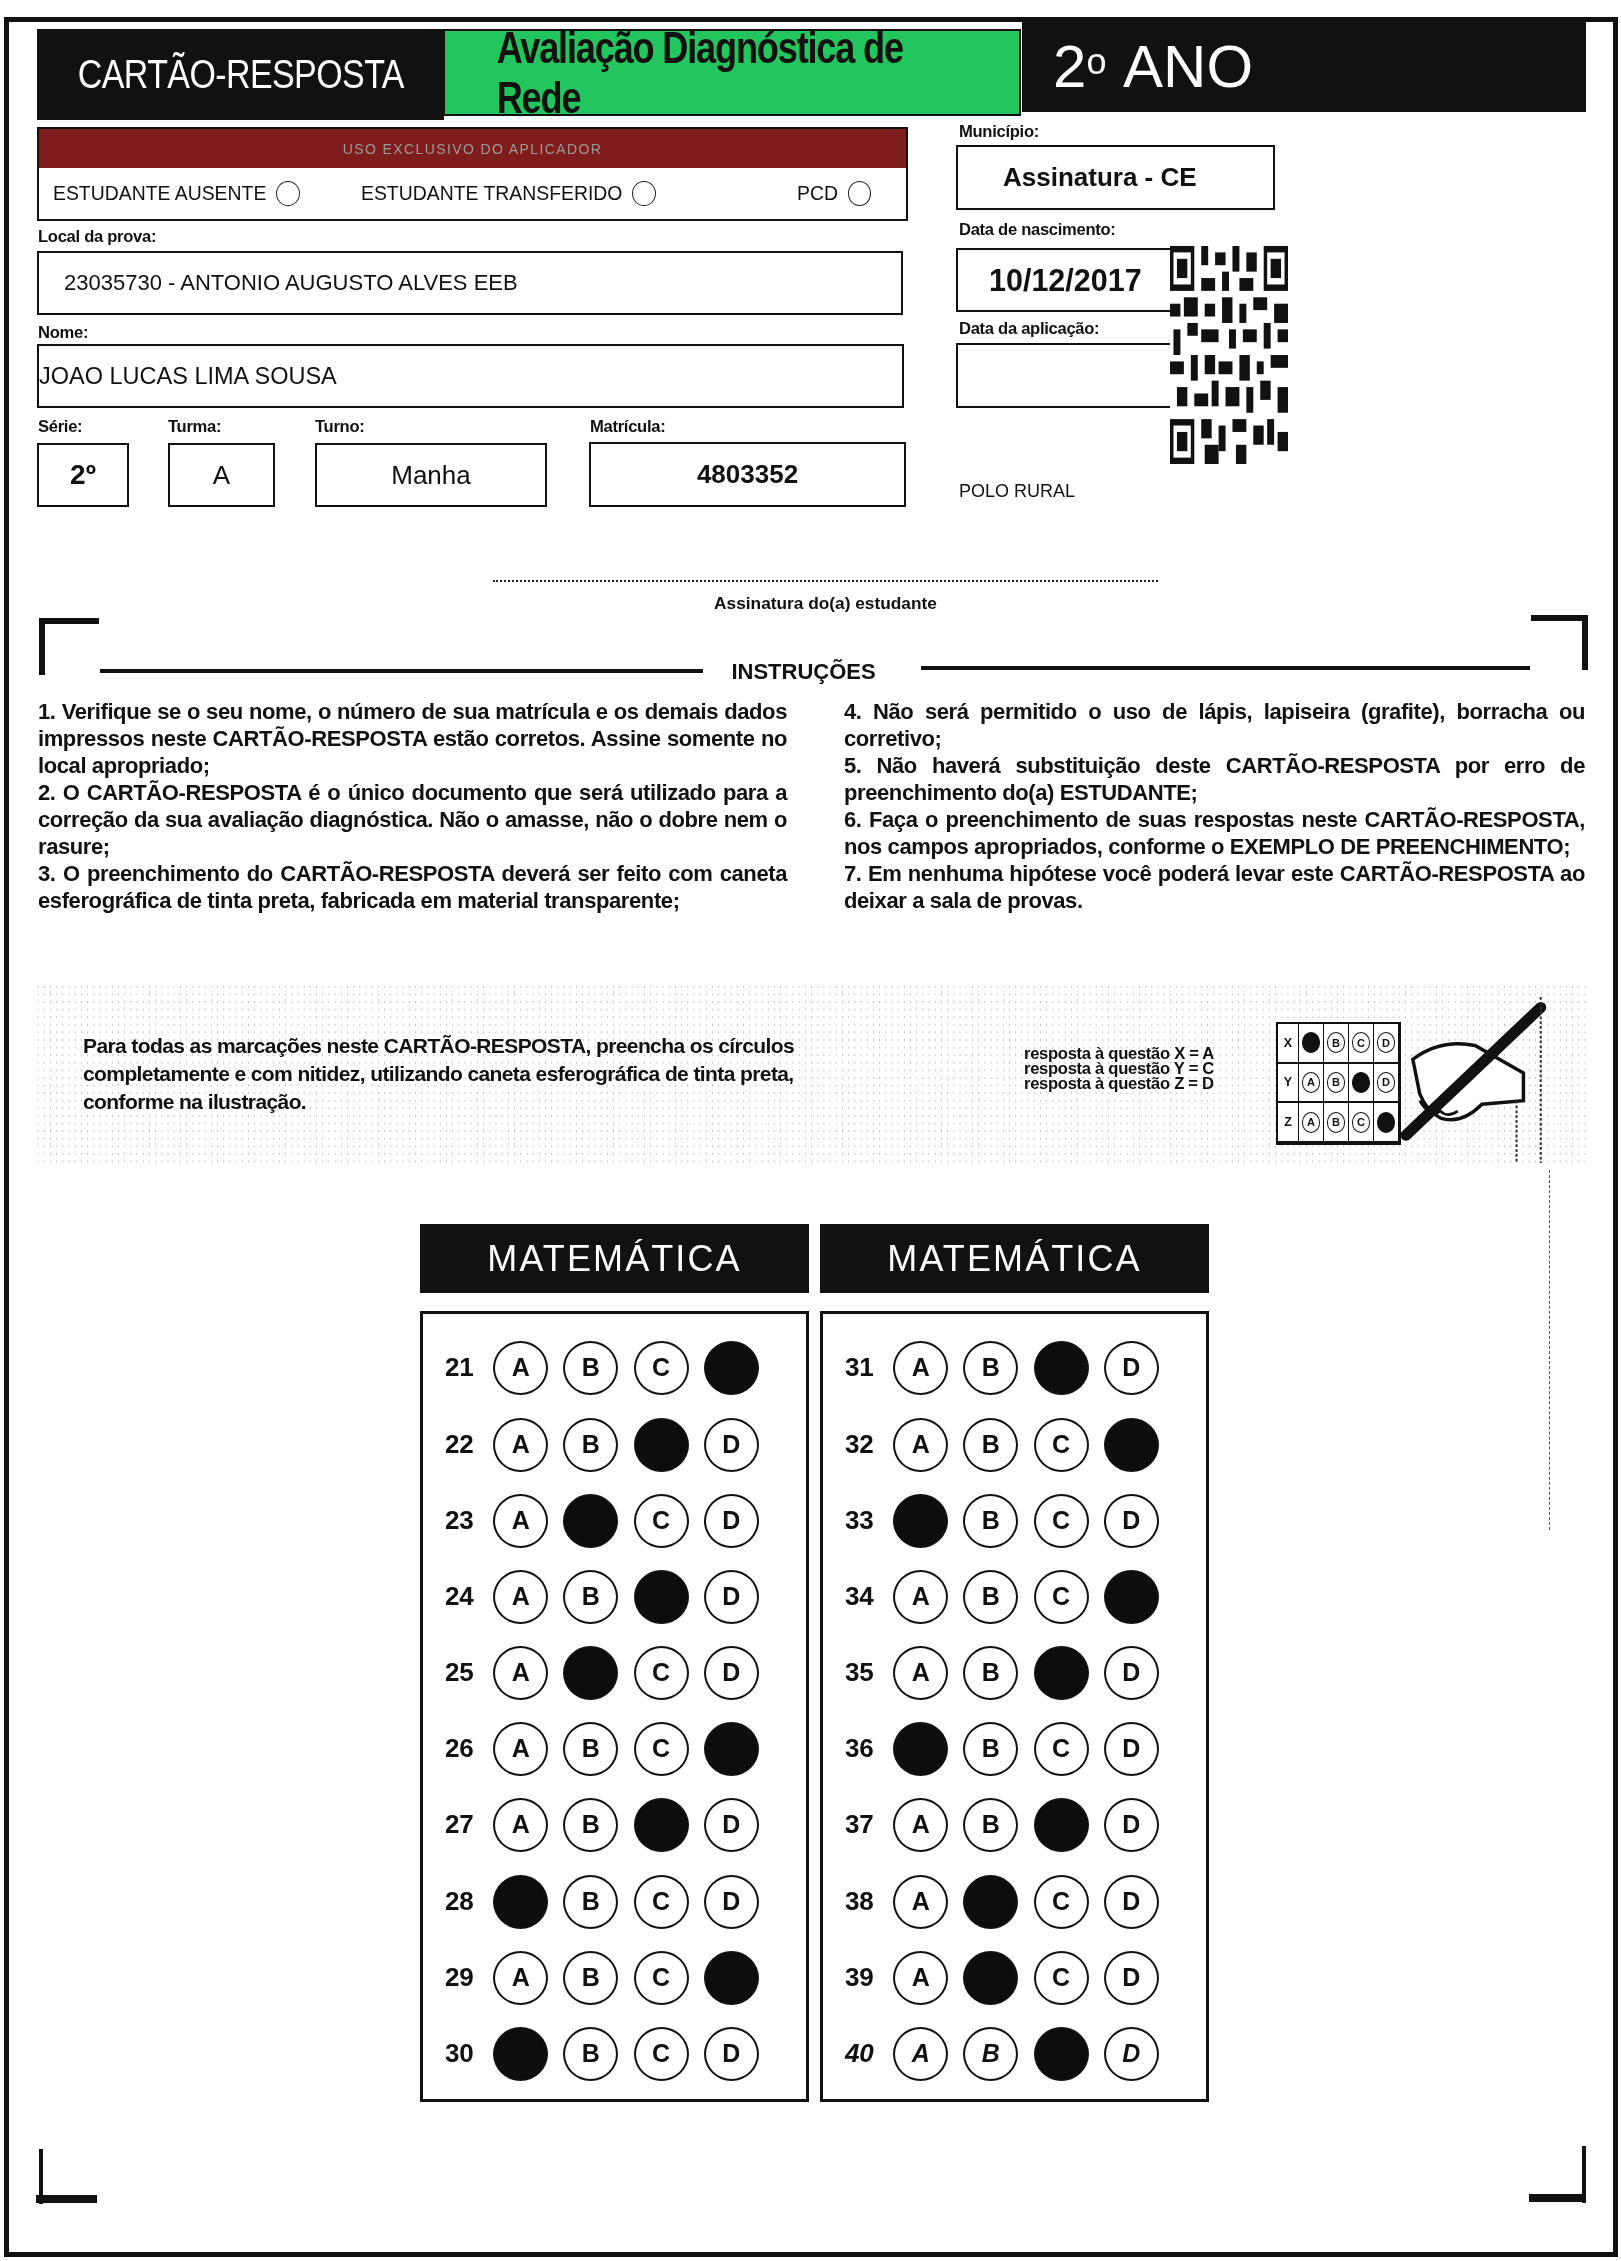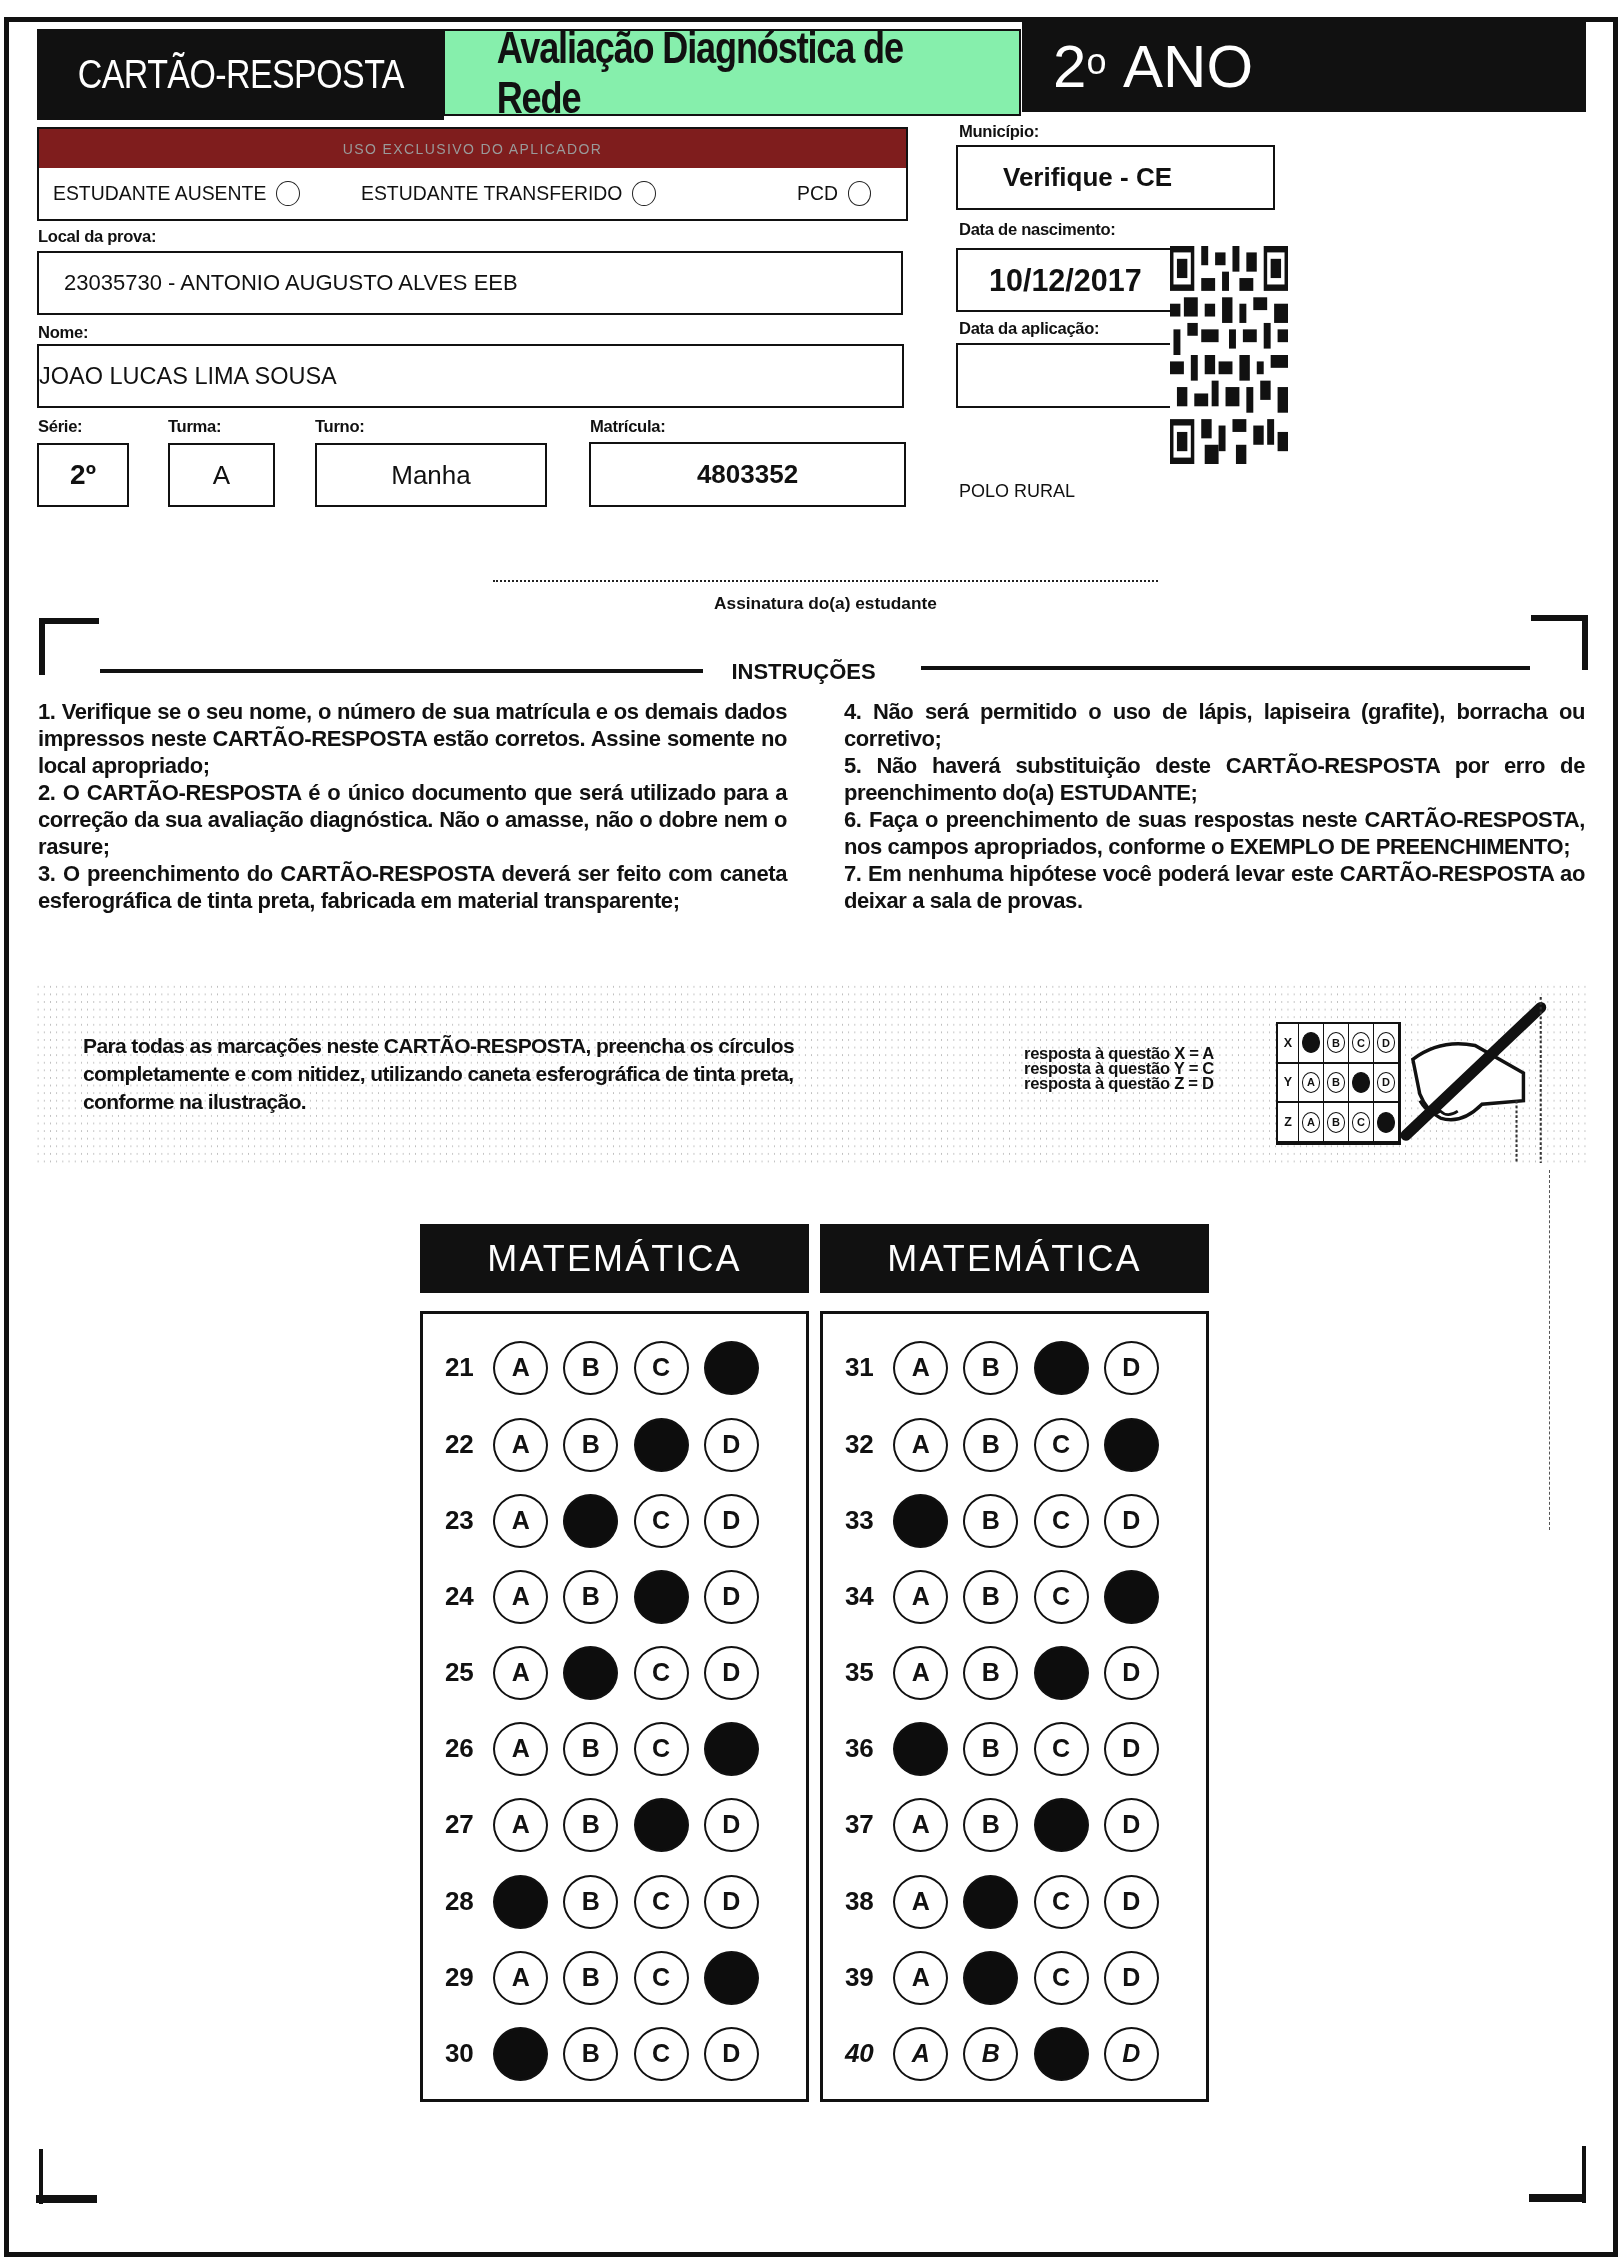--- a/index.html
+++ b/index.html
@@ -6,21 +6,21 @@
   html, body { width: 1622px; height: 2261px; background: #ffffff; overflow: hidden; }
   body { position: relative; font-family: "Liberation Sans", sans-serif; color: #111; }
   .abs { position: absolute; }
 
   .page-border { left: 4.2px; top: 16.6px; width: 1614px; height: 2240px; border: 5.5px solid #111; }
 
   
   .hdr-left { left: 37px; top: 29px; width: 407px; height: 91px; background: #111; color: #fff;
     display: flex; align-items: center; justify-content: center; font-family: "Liberation Sans", sans-serif;
     font-size: 40px; letter-spacing: -0.7px; transform-origin: left; }
-  .hdr-mid { left: 443px; top: 29px; width: 578px; height: 87px; background: #86efac; border: 2.1px solid #111;
+  .hdr-mid { left: 443px; top: 29px; width: 578px; height: 87px; background: #22c55e; border: 2.1px solid #111;
     display: flex; align-items: center; justify-content: center; font-size: 44px; font-weight: bold; letter-spacing: -1.4px; }
   .hdr-right { left: 1022px; top: 21px; width: 564px; height: 91px; background: #111; color: #fff;
     display: flex; align-items: center; padding-left: 31px; font-size: 60px; }
   .hdr-right sup { font-size: 36px; position: relative; top: -4.2px; }
 
   
   .uso-box { left: 37px; top: 127px; width: 871px; height: 94px; border: 2.8px solid #111; }
   .uso-bar { left: 0; top: 0; right: 0; height: 39px; background: #7f1d1d; color: #9a9a9a; font-size: 14px;
     display: flex; align-items: center; justify-content: center; letter-spacing: 1.4px; }
   .uso-row { left: 0; right: 0; top: 39px; bottom: 0; display: flex; align-items: center; font-size: 19.4px; }
@@ -115,21 +115,21 @@
 <div class="abs field" style="left:315px;top:443px;width:232px;height:64px;justify-content:center;font-size:26px;">
   <span>Manha</span>
 </div>
 <div class="abs label" style="left:590px;top:417px;">Matrícula:</div>
 <div class="abs field" style="left:589px;top:442px;width:317px;height:65px;justify-content:center;font-size:26px;font-weight:bold;">
   <span>4803352</span>
 </div>
 
 <div class="abs label" style="left:959px;top:122px;">Município:</div>
 <div class="abs field" style="left:956px;top:145px;width:319px;height:65px;padding-left:45px;font-weight:bold;font-size:26px;">
-  <span>Verifique - CE</span>
+  <span>Assinatura - CE</span>
 </div>
 <div class="abs label" style="left:959px;top:220px;">Data de nascimento:</div>
 <div class="abs field" style="left:956px;top:248px;width:319px;height:64px;padding-left:31px;font-weight:bold;font-size:30.5px;">
   <span>10/12/2017</span>
 </div>
 <div class="abs label" style="left:959px;top:319px;">Data da aplicação:</div>
 <div class="abs field" style="left:956px;top:343px;width:319px;height:65px;">
   <span></span>
 </div>
 <div class="abs" style="left:959px;top:481px;font-size:18px;">POLO RURAL</div>

